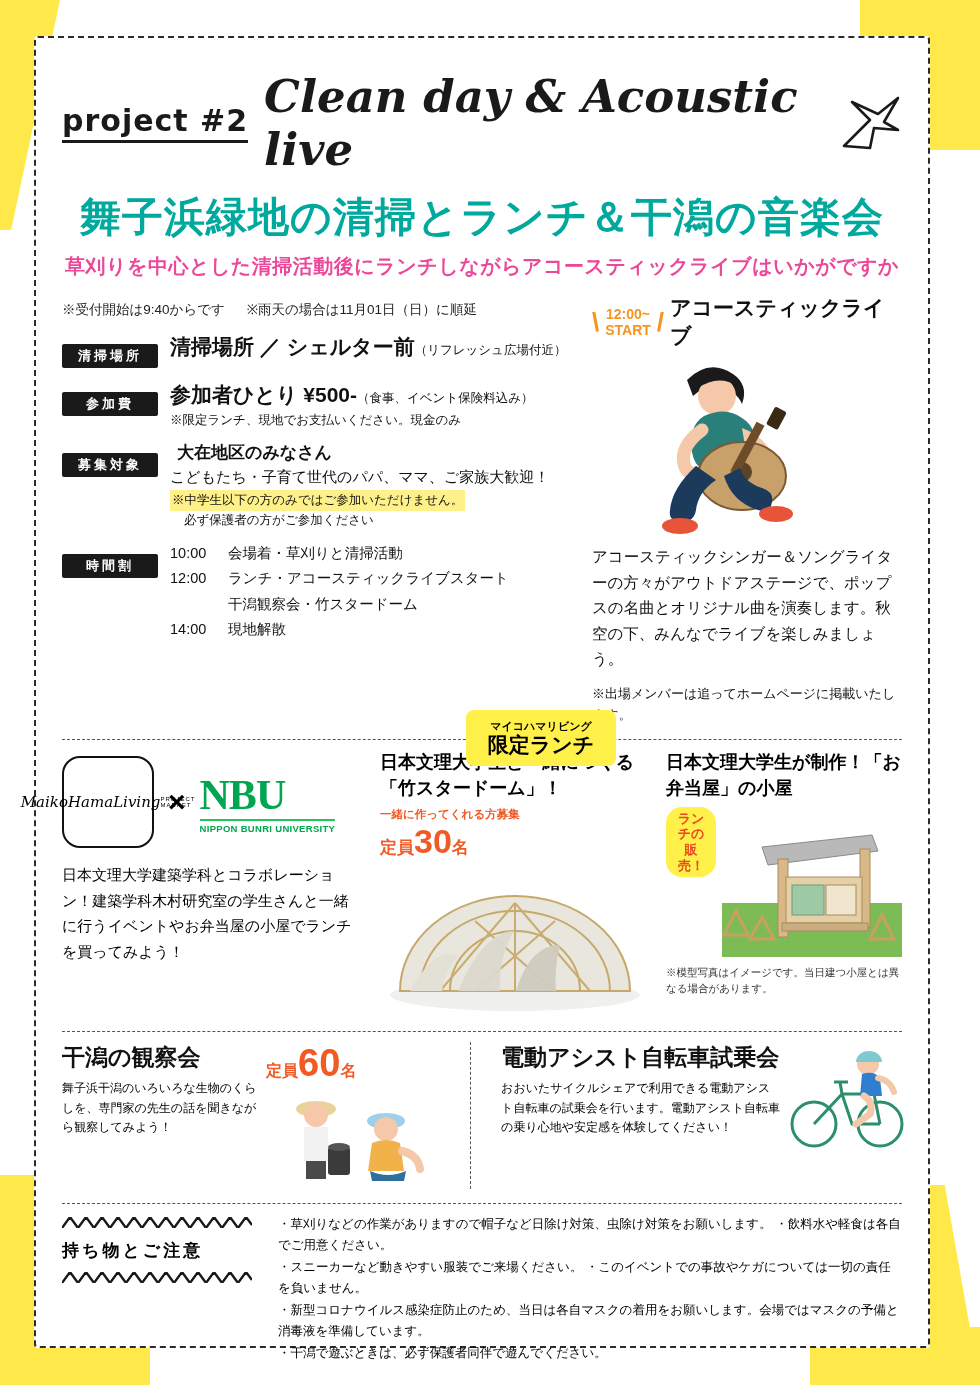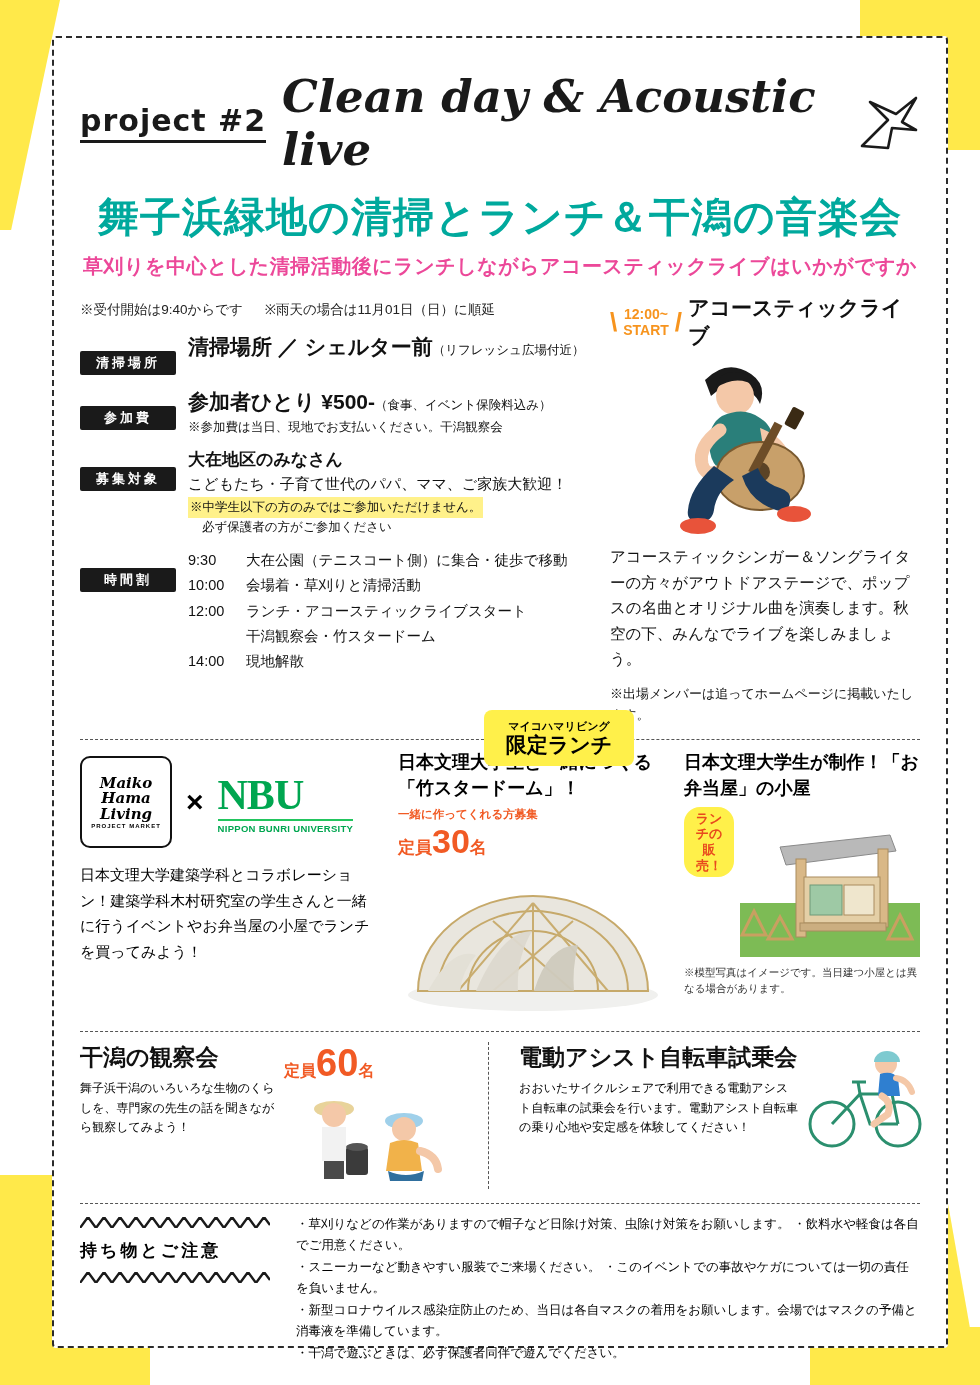--- a/index.html
+++ b/index.html
@@ -16,21 +16,21 @@
   .deco-tl { width:60px; height:230px; left:0; top:0; transform: skewX(-12deg); transform-origin: top left; }
   .deco-tr { width:120px; height:60px; right:0; top:0; }
   .deco-tr2 { width:60px; height:150px; right:0; top:0; }
   .deco-bl { width:60px; height:210px; left:0; bottom:0; }
   .deco-bl2 { width:150px; height:60px; left:0; bottom:0; }
   .deco-br { width:78px; height:200px; right:0; bottom:0; transform: skewX(10deg); transform-origin: bottom right;}
   .deco-br2 { width:170px; height:58px; right:0; bottom:0; }
 
   
   .card {
-    position:absolute; left:52px; top:36px; width:896px; height:1312px;
+    position:absolute; left:34px; top:36px; width:896px; height:1312px;
     background:#ffffff; z-index:2;
     border: 2px dashed #2b2b2b;
     border-radius: 4px;
     padding: 22px 26px;
   }
 
   
   .hdr { display:flex; align-items:center; gap:16px; margin-top:10px; }
   .proj {
     font-family:"DejaVu Sans", sans-serif;
@@ -69,25 +69,25 @@
   .time-big { font-size:32px; font-weight:bold; }
   .notes { margin-top:6px; font-size:13.5px; color:#222; }
   .notes span { margin-right:18px; }
 
   .info-table { margin-top:12px; }
   .info-row { display:flex; margin-bottom:11px; }
   .tag {
     flex:0 0 96px; height:24px; background:#1a1a1a; color:#fff;
     font-size:13px; font-weight:bold; letter-spacing:3px;
     display:flex; align-items:center; justify-content:center; border-radius:2px;
-    margin-right:12px; margin-top:20px;
+    margin-right:12px; margin-top:13px;
   }
   .info-body { font-size:15px; color:#111; line-height:1.5; }
   .info-body .big { font-size:21px; font-weight:bold; }
-  .info-body .mid { font-size:17px; font-weight:bold; }
+  .info-body .mid { font-size:17px; font-weight:bold;margin-left:7px; }
   .info-body .small { font-size:12.5px; }
   .hl { background:#fff18a; font-size:12.5px; display:inline-block; padding:1px 2px; }
   .indent { padding-left:14px; font-size:12.5px; }
 
   .sched { font-size:14.5px; line-height:1.75; }
   .sched .t { display:inline-block; width:58px; }
 
   .lunch-badge {
     position:absolute; left:430px; top:672px; width:150px; height:56px;
     background:#fff04a; border-radius:8px; display:flex; flex-direction:column;
@@ -105,23 +105,23 @@
   .live-text { font-size:15.5px; line-height:1.65; color:#111; margin-top:4px; }
   .live-note { font-size:13px; line-height:1.6; color:#111; margin-top:12px; }
 
   hr.sep { border:none; border-top:1px dashed #555; margin:14px 0 10px; }
 
   
   .collab { display:flex; gap:16px; }
   .collab-left { width:320px; }
   .logos { display:flex; align-items:center; gap:14px; margin-top:6px;}
   .maiko-logo {
-    width:92px; height:92px; border:2.5px solid #111; border-radius:10px;
-    display:flex; flex-direction:column; align-items:center; justify-content:center;
-    font-family:"DejaVu Serif", serif; font-style:italic; font-weight:bold; font-size:15px; line-height:1.05;
+    width:92px; height:92px; border:2.5px solid #111; border-radius:18px;
+    display:flex; flex-direction:row; align-items:center; justify-content:center;
+    font-family:"DejaVu Serif", serif; font-style:italic; font-weight:normal; font-size:15px; line-height:1.05;
   }
   .maiko-logo small { font-style:normal; font-size:6px; letter-spacing:1px; font-family:"Liberation Sans",sans-serif;}
   .xmark { font-size:30px; font-weight:bold; }
   .nbu { color:#00a650; }
   .nbu .big { font-size:42px; font-weight:bold; letter-spacing:-1px; font-family:"Liberation Serif", serif;}
   .nbu .small { font-size:9.5px; font-weight:bold; letter-spacing:0.3px; border-top:2px solid #22c55e; padding-top:2px;}
   .collab-text { font-size:15px; line-height:1.7; margin-top:14px; }
 
   .dome-col { width:270px; }
   .dome-col h3, .hut-col h3 { font-size:18px; font-weight:bold; margin:0; line-height:1.4; }
@@ -196,38 +196,37 @@
           <div class="tag">清掃場所</div>
           <div class="info-body">
             <span class="big">清掃場所 ／ シェルター前</span><span class="small">（リフレッシュ広場付近）</span>
           </div>
         </div>
 
         <div class="info-row">
           <div class="tag">参加費</div>
           <div class="info-body">
             <span class="big">参加者ひとり ¥500-</span><span class="small">（食事、イベント保険料込み）</span>
-            <div class="small">※参加費は当日、現地でお支払いください。干潟観察会</div>
+            <div class="small">※限定ランチ、現地でお支払いください。現金のみ</div>
           </div>
         </div>
 
         <div class="info-row">
           <div class="tag">募集対象</div>
           <div class="info-body">
             <div class="mid">大在地区のみなさん</div>
             <div>こどもたち・子育て世代のパパ、ママ、ご家族大歓迎！</div>
             <div class="hl">※中学生以下の方のみではご参加いただけません。</div>
             <div class="indent">必ず保護者の方がご参加ください</div>
           </div>
         </div>
 
         <div class="info-row">
           <div class="tag">時間割</div>
           <div class="info-body sched">
-            <div><span class="t">9:30</span><span>大在公園（テニスコート側）に集合・徒歩で移動</span></div>
             <div><span class="t">10:00</span><span>会場着・草刈りと清掃活動</span></div>
             <div><span class="t">12:00</span><span>ランチ・アコースティックライブスタート</span></div>
             <div><span class="t"></span><span>干潟観察会・竹スタードーム</span></div>
             <div><span class="t">14:00</span><span>現地解散</span></div>
           </div>
         </div>
 
       </div>
     </div>
 

